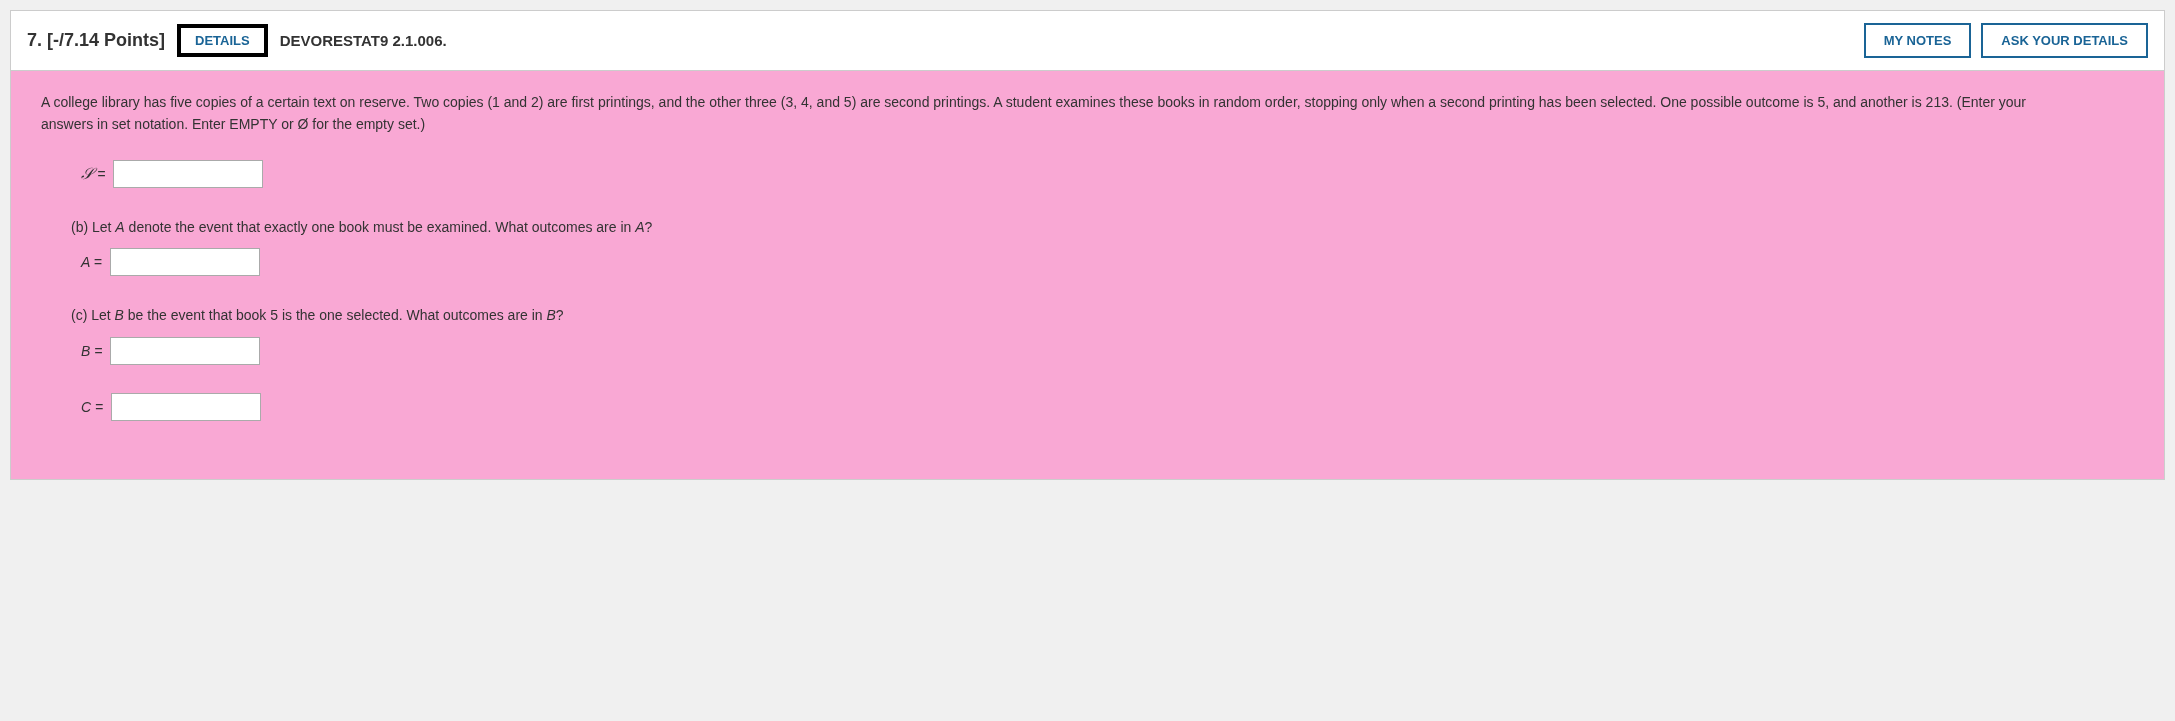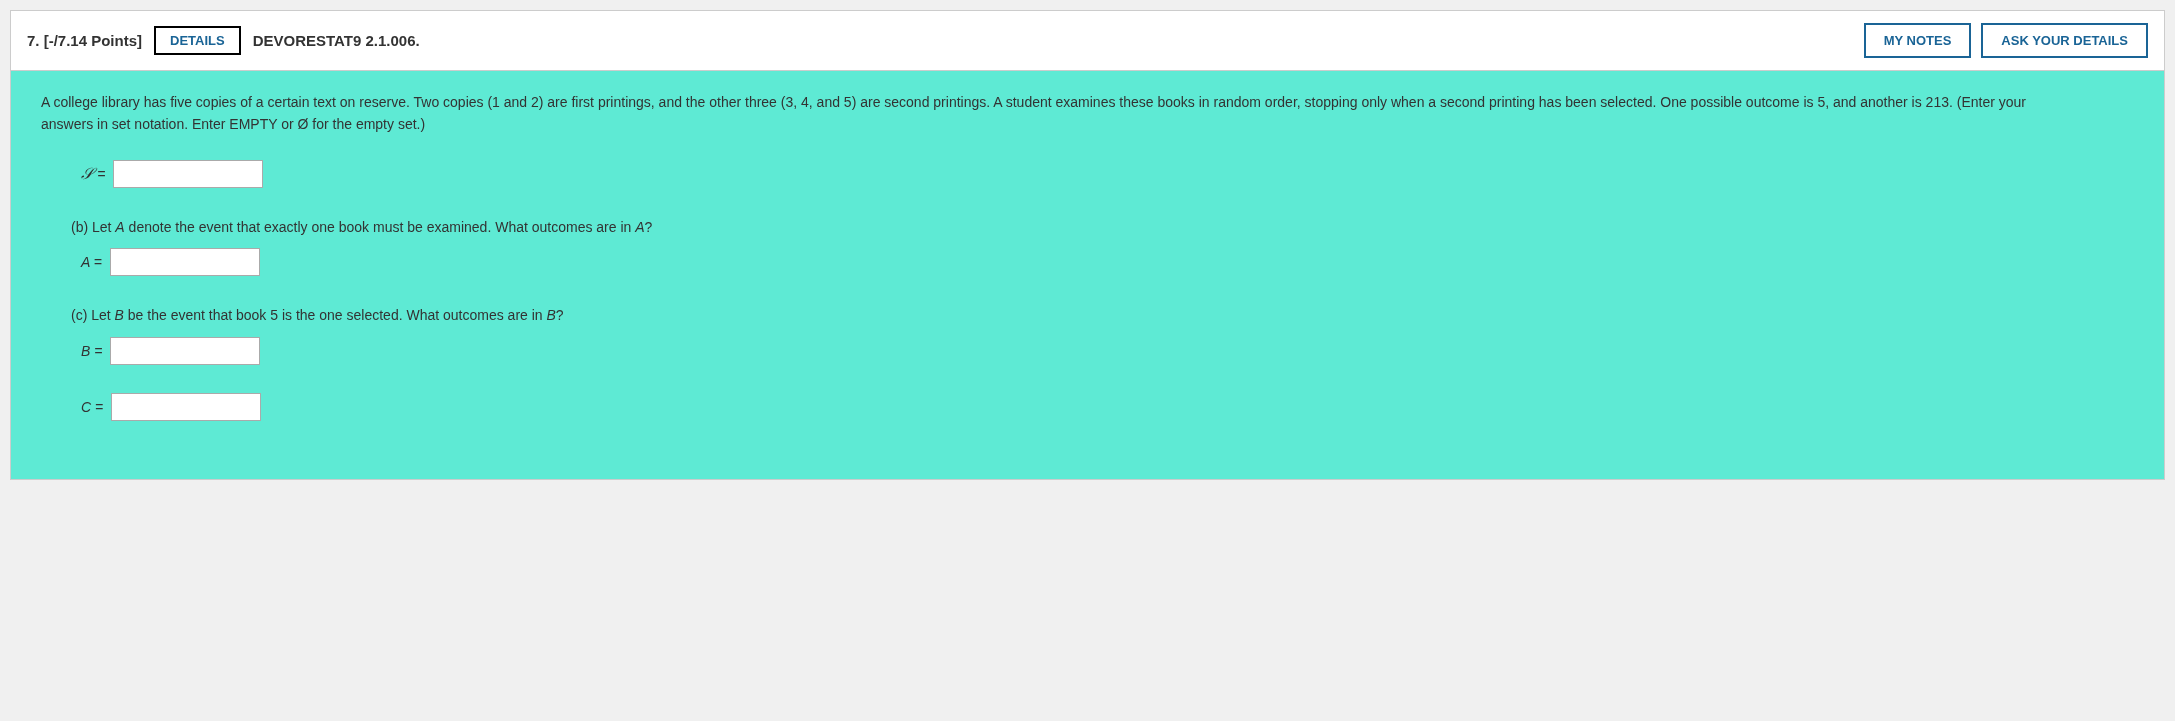--- a/index.html
+++ b/index.html
@@ -32,28 +32,28 @@
       display: flex;
       align-items: center;
       padding: 10px 16px;
       border-bottom: 1px solid #cccccc;
       background-color: #ffffff;
       min-height: 60px;
     }
 
     .question-number {
       font-weight: bold;
-      font-size: 15px;
+      font-size: 18px;
       color: #333;
       white-space: nowrap;
       margin-right: 12px;
     }
 
     .details-button {
-      border: 2px solid #000000;
+      border: 4px solid #000000;
       color: #1a6496;
       background: #ffffff;
       padding: 5px 14px;
       font-size: 13px;
       font-weight: bold;
       cursor: pointer;
       margin-right: 12px;
       white-space: nowrap;
     }
 
@@ -78,21 +78,21 @@
       padding: 8px 18px;
       font-size: 13px;
       font-weight: bold;
       cursor: pointer;
       white-space: nowrap;
     }
 
     
     .question-content {
       padding: 20px 15px 30px 30px;
-      background-color: #5eead4;
+      background-color: #f9a8d4;
     }
 
     .problem-text {
       font-size: 14px;
       line-height: 1.6;
       color: #333;
       margin-bottom: 24px;
       max-width: 2000px;
     }
 

